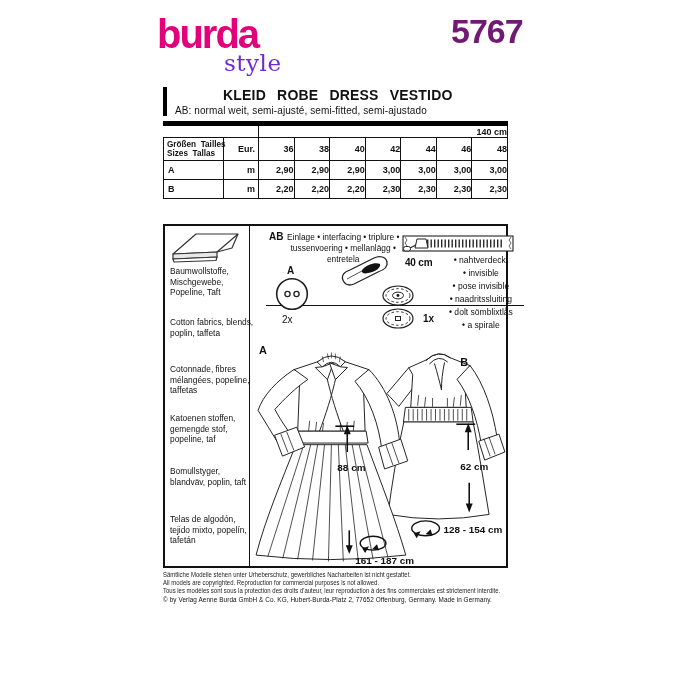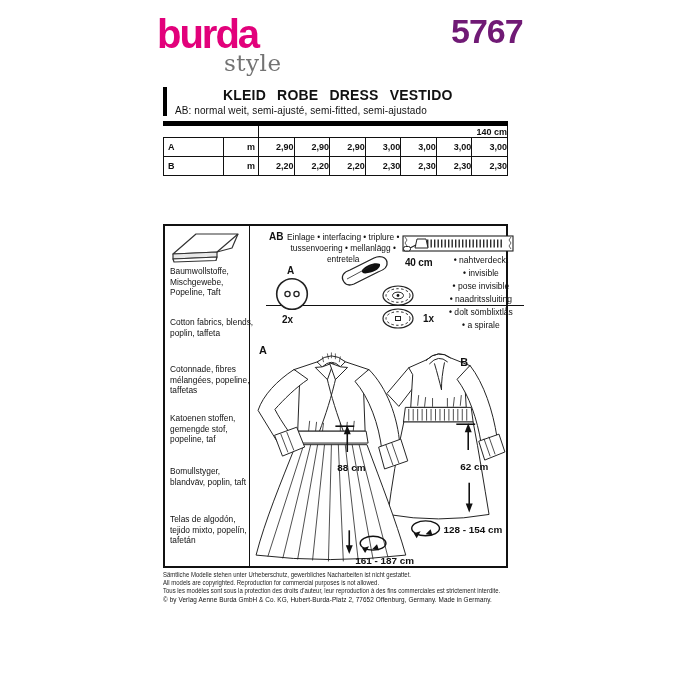--- a/index.html
+++ b/index.html
@@ -3,21 +3,21 @@
 <meta charset="utf-8">
 <style>
   html,body{margin:0;padding:0;background:#fff;}
   .page{position:relative;width:700px;height:700px;background:#fff;overflow:hidden;
         font-family:"Liberation Sans",sans-serif;color:#111;}
 
   
   .logo{position:absolute;left:157px;top:14px;width:150px;height:62px;}
   .logo-main{font-size:40px;font-weight:bold;letter-spacing:-2px;color:#e2017b;line-height:40px;}
   .logo-sub{position:absolute;left:67px;top:36px;font-family:"DejaVu Serif",serif;
-            font-size:23px;color:#737373;letter-spacing:0.5px;}
+            font-size:23px;color:#6d28d9;letter-spacing:0.5px;}
   .pattern-number{position:absolute;left:451px;top:12px;font-size:34px;font-weight:bold;
             letter-spacing:-1px;color:#701a75;}
 
   
   .title-block{position:absolute;left:163px;top:87px;width:345px;border-left:4.5px solid #000;
             padding-left:8px;}
   .garment-names{font-size:14px;font-weight:bold;word-spacing:7px;letter-spacing:0.2px;margin-left:48px;}
   .fit-line{font-size:10px;margin-top:2px;letter-spacing:0.1px;}
   .fit-line b{font-weight:normal;}
 
@@ -45,21 +45,21 @@
             transform:scaleX(.88);transform-origin:0 0;}
   .right-area{position:absolute;left:85px;top:0;width:258px;height:100%;}
   .notions{position:absolute;left:16px;top:0;width:100%;height:80px;border-bottom:1.7px solid #111;
             box-sizing:border-box;text-align:center;}
   .drawings-wrap{position:absolute;left:0;top:110px;width:258px;height:230px;}
 
   .n-ab{position:absolute;left:3px;top:5px;font-weight:bold;font-size:10px;}
   .n-interfacing{position:absolute;left:21px;top:5px;white-space:pre;font-size:9.5px;line-height:11px;
             transform:scaleX(.88);transform-origin:0 0;}
   .n-a{position:absolute;left:21px;top:39px;font-weight:bold;font-size:10px;}
-  .n-2x{position:absolute;left:16px;top:88px;font-weight:bold;font-size:10px;}
+  .n-2x{position:absolute;left:16px;top:88px;font-weight:normal;font-size:10px;}
   .n-40{position:absolute;left:139px;top:31px;font-weight:bold;font-size:10px;letter-spacing:-0.2px;}
   .n-1x{position:absolute;left:157px;top:87px;font-weight:bold;font-size:10px;}
   .zip-list{position:absolute;left:183px;top:27px;margin:0;padding:0;list-style:none;
             font-size:9.5px;line-height:13px;transform:scaleX(.9);transform-origin:0 0;white-space:nowrap;}
   .zip-list li::before{content:"•  ";font-weight:bold;}
 
   .icon-button{position:absolute;left:9px;top:51px;}
   .icon-iron{position:absolute;left:74px;top:28px;}
   .icon-zip{position:absolute;left:135px;top:5px;}
   .icon-snaps{position:absolute;left:115px;top:58px;}
@@ -97,20 +97,32 @@
         <col>
         <col>
         <col>
         <col>
         <col>
       </colgroup>
     <tbody>
         <tr class="r0">
       <td class="empty" colspan="2"></td>
       <td class="w140" colspan="7">140 cm</td>
+    </tr>
+    <tr class="r1">
+      <td class="lbl" style="white-space:pre">Größen  Tailles
+Sizes  Tallas</td>
+      <td class="eur">Eur.</td>
+      <td>36</td>
+      <td>38</td>
+      <td>40</td>
+      <td>42</td>
+      <td>44</td>
+      <td>46</td>
+      <td>48</td>
     </tr>
     <tr class="r2">
       <td class="view">A</td>
       <td class="unit">m</td>
       <td>2,90</td>
       <td>2,90</td>
       <td>2,90</td>
       <td>3,00</td>
       <td>3,00</td>
       <td>3,00</td>

